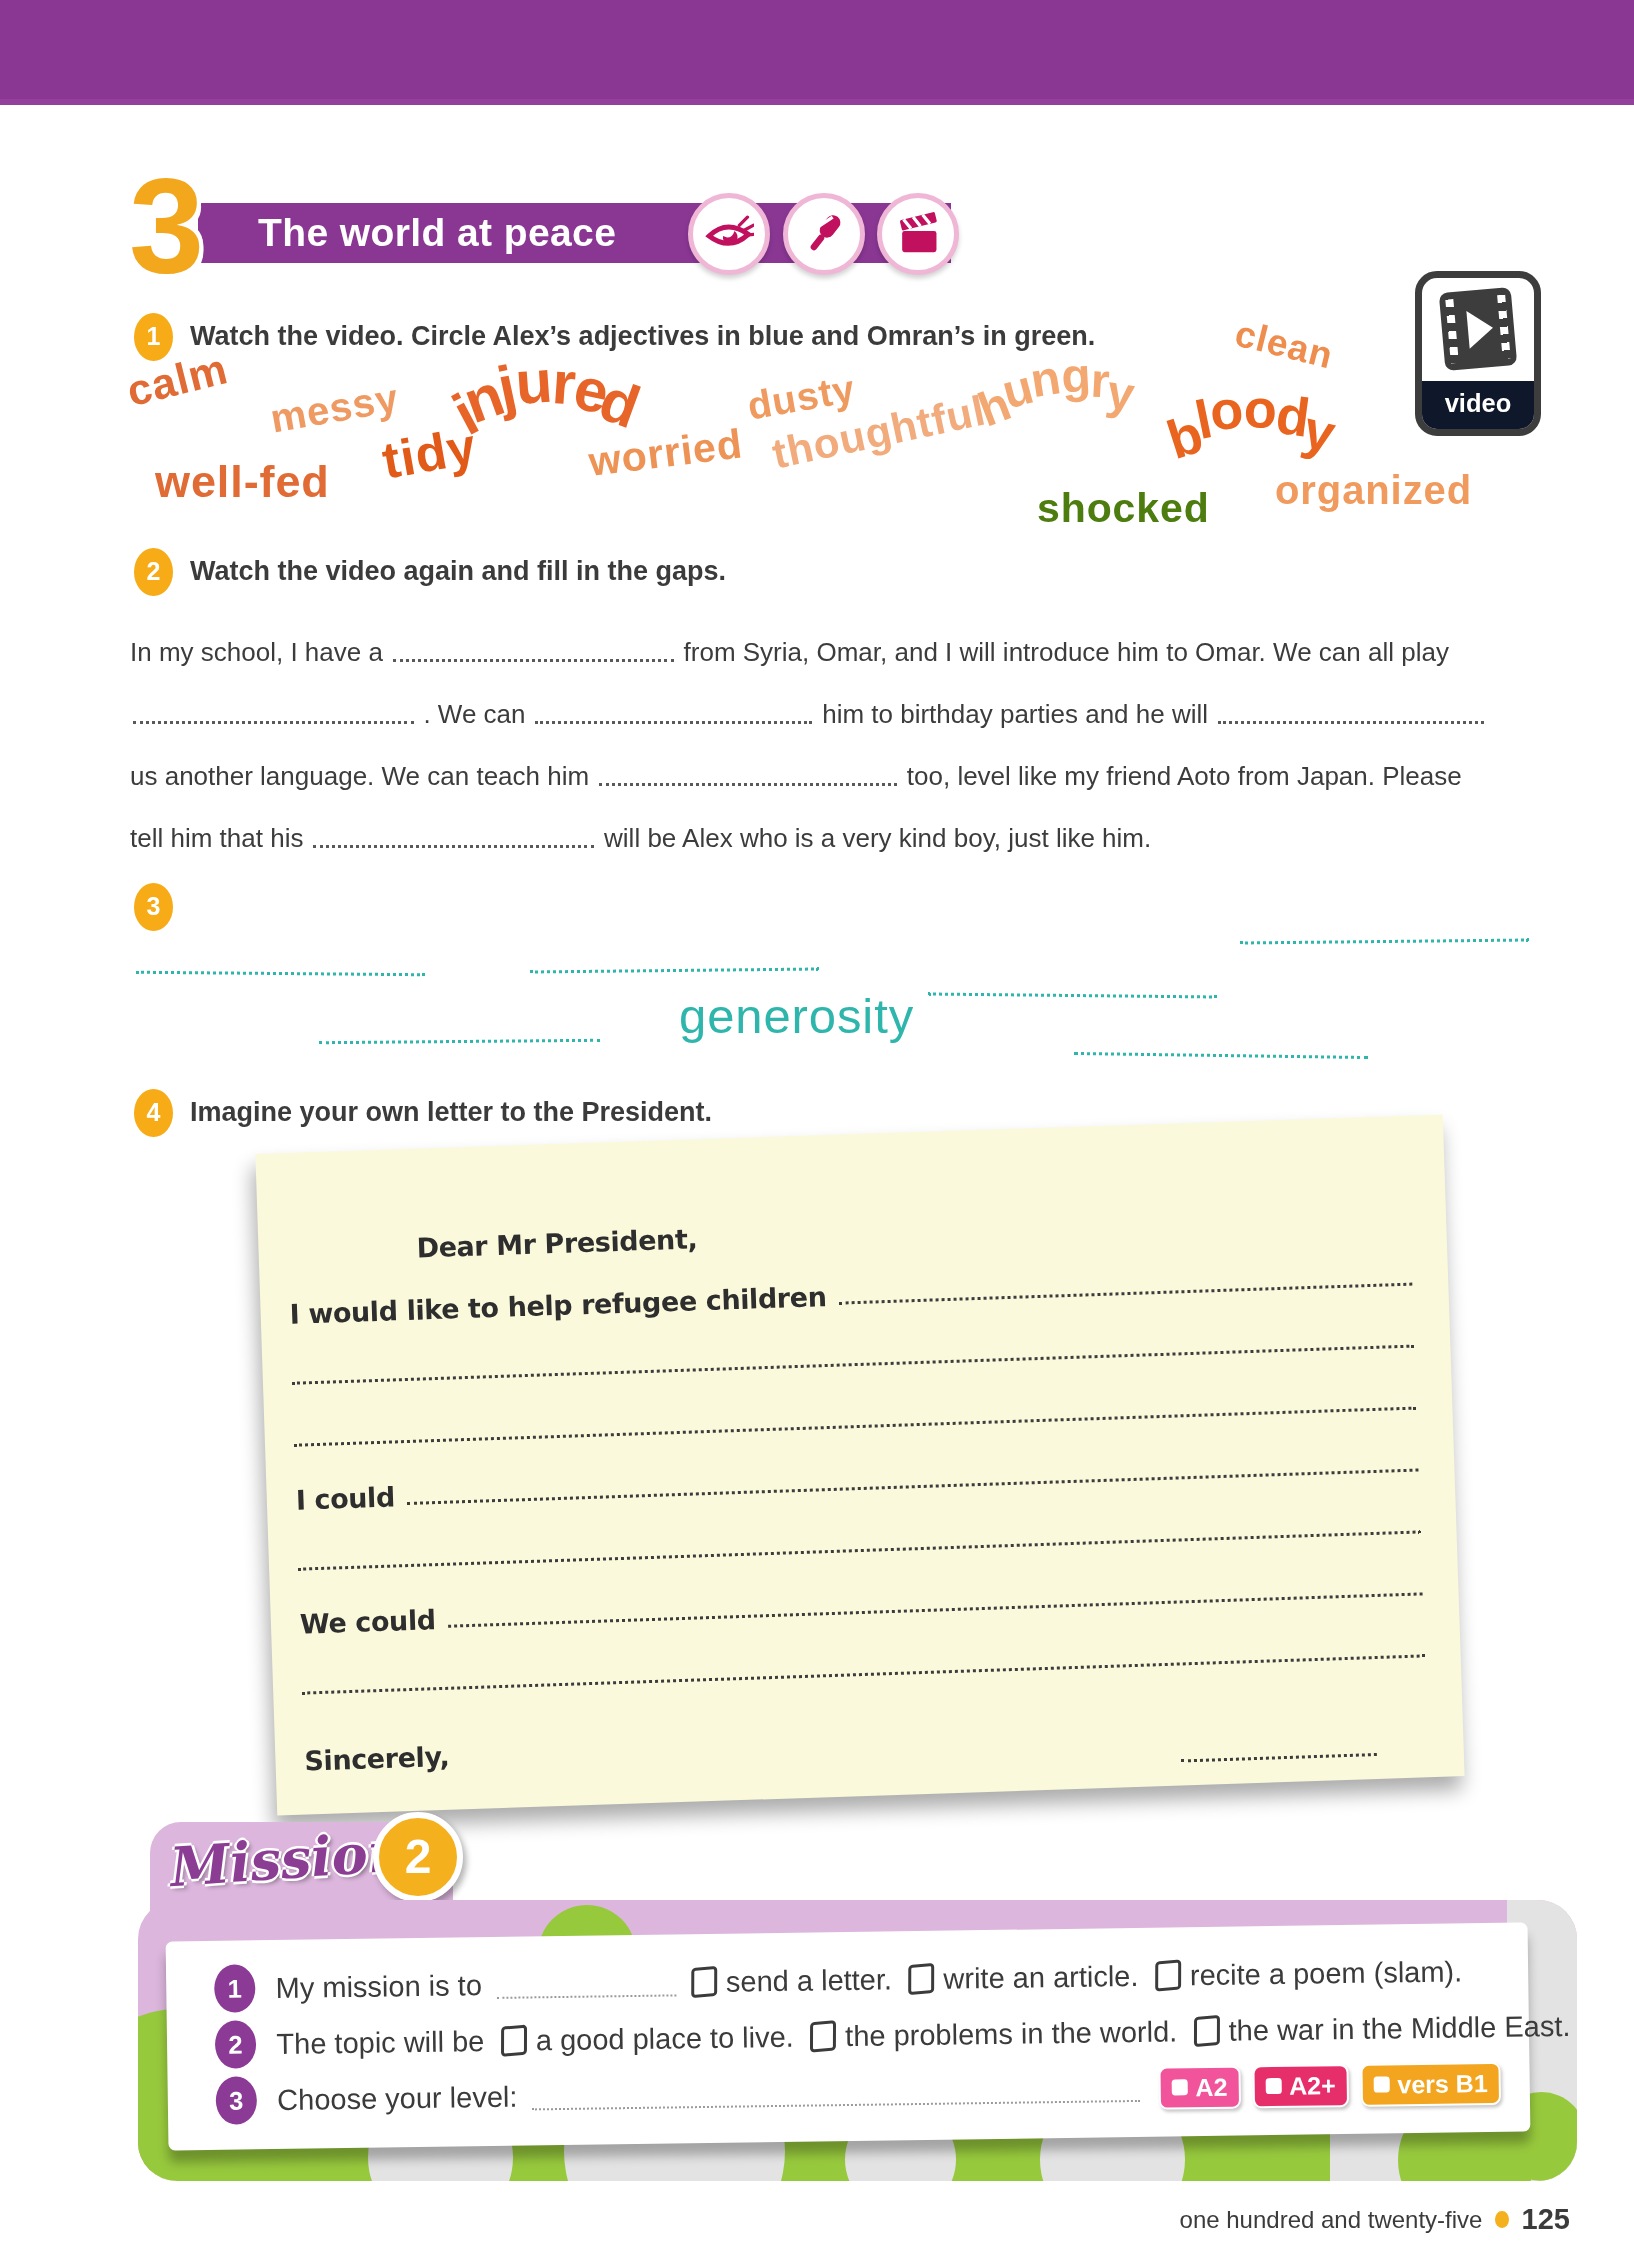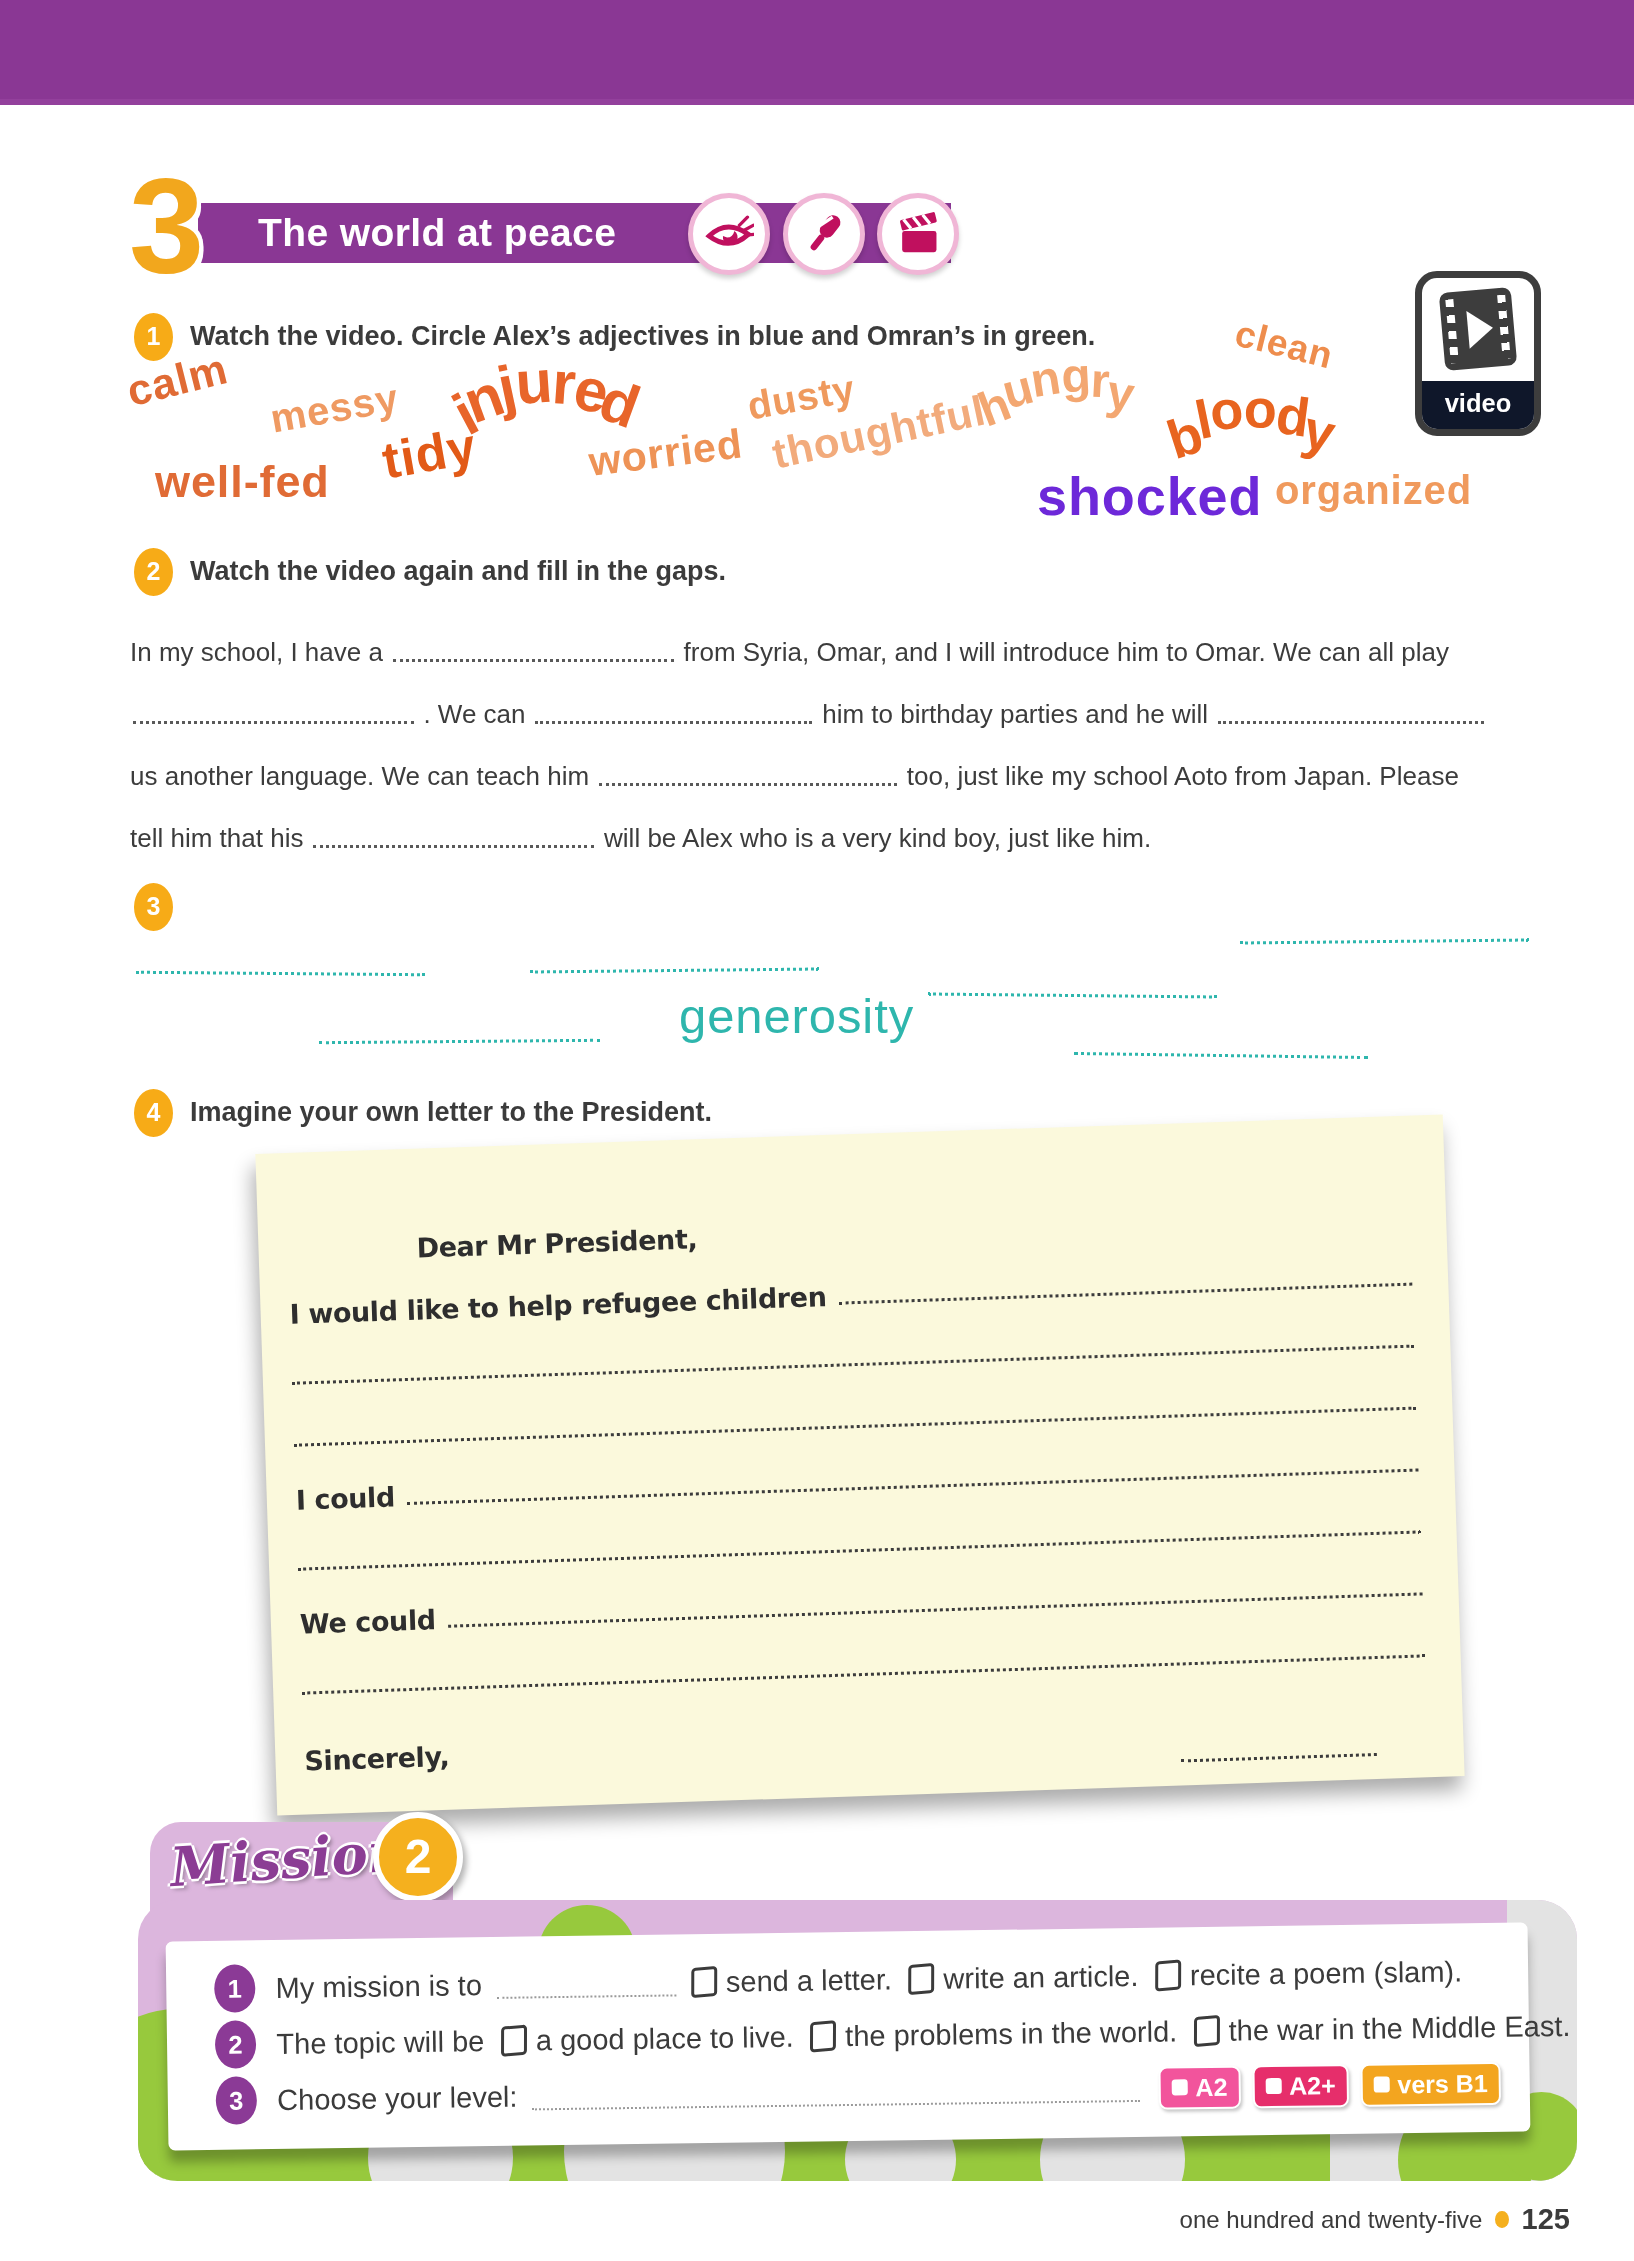--- a/index.html
+++ b/index.html
@@ -172,21 +172,21 @@
       <span class="cloud-word" style="left: 271px; top: 397px; font-size: 40px; color: rgb(239, 154, 98); transform: rotate(-10deg);">messy</span>
       <span class="cloud-word" style="left: 443px; top: 354px; font-size: 60px; color: rgb(232, 101, 42); transform: rotate(-4deg);"><span style="display: inline-block; transform: rotate(-24deg) translateY(30px);">i</span><span style="display: inline-block; transform: rotate(-16deg) translateY(13.2px);">n</span><span style="display: inline-block; transform: rotate(-8deg) translateY(3.3px);">j</span><span style="display: inline-block; transform: rotate(0deg) translateY(0px);">u</span><span style="display: inline-block; transform: rotate(8deg) translateY(3.3px);">r</span><span style="display: inline-block; transform: rotate(16deg) translateY(13.2px);">e</span><span style="display: inline-block; transform: rotate(24deg) translateY(30px);">d</span></span>
       <span class="cloud-word" style="left: 748px; top: 385px; font-size: 39px; color: rgb(239, 154, 94); transform: rotate(-10deg);">dusty</span>
       <span class="cloud-word" style="left: 971px; top: 358px; font-size: 48px; color: rgb(243, 167, 113); transform: rotate(-6deg);"><span style="display: inline-block; transform: rotate(-15deg) translateY(24px);">h</span><span style="display: inline-block; transform: rotate(-9deg) translateY(8.6px);">u</span><span style="display: inline-block; transform: rotate(-3deg) translateY(1px);">n</span><span style="display: inline-block; transform: rotate(3deg) translateY(1px);">g</span><span style="display: inline-block; transform: rotate(9deg) translateY(8.6px);">r</span><span style="display: inline-block; transform: rotate(15deg) translateY(24px);">y</span></span>
       <span class="cloud-word" style="left: 1236px; top: 312px; font-size: 37px; color: rgb(238, 141, 77); transform: rotate(14deg);">clean</span>
       <span class="cloud-word" style="left: 1160px; top: 380px; font-size: 54px; color: rgb(232, 100, 31); transform: rotate(-2deg);"><span style="display: inline-block; transform: rotate(-16deg) translateY(27px);">b</span><span style="display: inline-block; transform: rotate(-9.6deg) translateY(9.8px);">l</span><span style="display: inline-block; transform: rotate(-3.2deg) translateY(1.1px);">o</span><span style="display: inline-block; transform: rotate(3.2deg) translateY(1.1px);">o</span><span style="display: inline-block; transform: rotate(9.6deg) translateY(9.8px);">d</span><span style="display: inline-block; transform: rotate(16deg) translateY(27px);">y</span></span>
       <span class="cloud-word" style="left: 155px; top: 456px; font-size: 45px; color: rgb(224, 107, 53); transform: rotate(0deg);">well-fed</span>
       <span class="cloud-word" style="left: 383px; top: 432px; font-size: 51px; color: rgb(226, 90, 23); transform: rotate(-10deg);">tidy</span>
       <span class="cloud-word" style="left: 589px; top: 439px; font-size: 41px; color: rgb(238, 147, 86); transform: rotate(-7deg);">worried</span>
       <span class="cloud-word" style="left: 773px; top: 431px; font-size: 42px; color: rgb(242, 171, 124); transform: rotate(-12deg);">thoughtful</span>
-      <span class="cloud-word" style="left: 1037px; top: 465px; font-size: 54px; color: #6d28d9; transform: rotate(0deg);">shocked</span>
+      <span class="cloud-word" style="left: 1037px; top: 485px; font-size: 41px; color: #4d7c0f; transform: rotate(0deg);">shocked</span>
       <span class="cloud-word" style="left: 1275px; top: 468px; font-size: 40px; color: rgb(240, 154, 93); transform: rotate(0deg);">organized</span>
     </div>
 
   <div class="ex-head" style="top:547px;">
     <span class="ex-num">2</span>
     <span class="ex-instr">Watch the video again and fill in the gaps.</span>
   </div>
   <div id="gapfill">
       <div class="p-line">
         <span class="t">In my school, I have a </span>
@@ -196,21 +196,21 @@
       <div class="p-line">
         <span class="dotgap" style="width: 281px;"></span>
         <span class="t"> . We can </span>
         <span class="dotgap" style="width: 277px;"></span>
         <span class="t"> him to birthday parties and he will </span>
         <span class="dotgap" style="width: 266px;"></span>
       </div>
       <div class="p-line">
         <span class="t">us another language. We can teach him </span>
         <span class="dotgap" style="width: 298px;"></span>
-        <span class="t"> too, just like my school Aoto from Japan. Please</span>
+        <span class="t"> too, level like my friend Aoto from Japan. Please</span>
       </div>
       <div class="p-line">
         <span class="t">tell him that his </span>
         <span class="dotgap" style="width: 281px;"></span>
         <span class="t"> will be Alex who is a very kind boy, just like him.</span>
       </div>
     </div>
 
   <div class="ex-head" style="top:882px;">
     <span class="ex-num">3</span>

